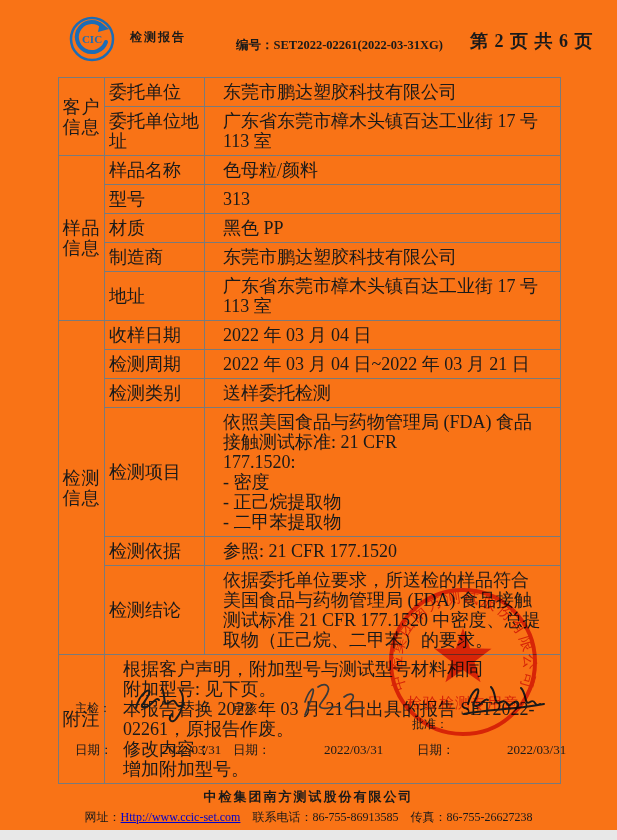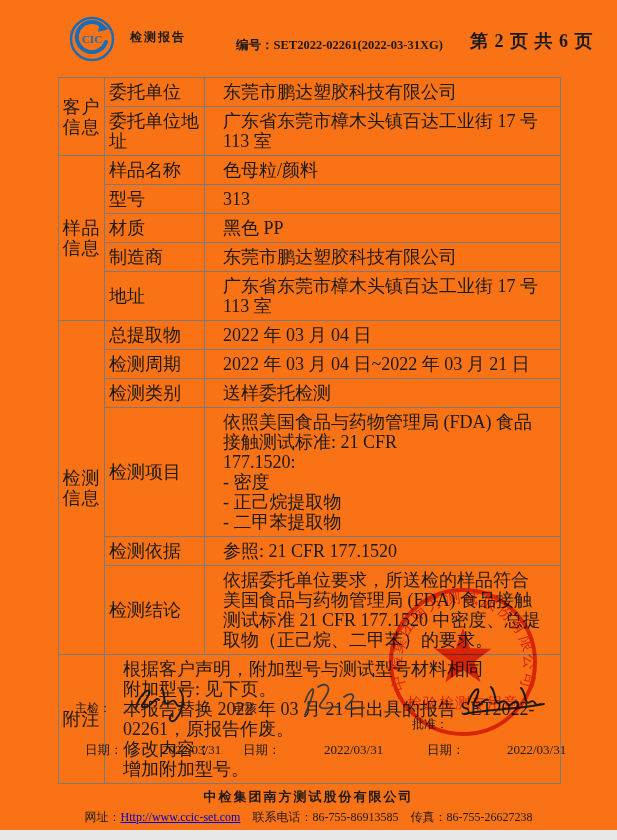--- a/index.html
+++ b/index.html
@@ -16,21 +16,21 @@
   .report-table { position:absolute; left:58px; top:77px; width:503px; border-collapse:collapse; table-layout:fixed; }
   .report-table th, .report-table td { border:1px solid #7a7a7a; font-size:18px; line-height:20px; vertical-align:middle; font-weight:normal; }
   .group-cell { width:46px; text-align:center; white-space:pre-line; letter-spacing:1px; padding:4px 2px; }
   .label-cell { width:100px; padding:4px 4px; }
   .value-cell { padding:4px 18px; white-space:pre-line; }
   .notes-cell { vertical-align:middle; }
 
   
   .sig-label { position:absolute; font-size:12px; }
   .sig-img { position:absolute; }
-  .date-label { position:absolute; font-size:12.5px;margin-left:10px; }
+  .date-label { position:absolute; font-size:12.5px; }
   .date-value { position:absolute; font-size:13px;margin-left:22px; }
 
   
   .stamp { position:absolute; left:383px; top:582px; width:160px; height:160px; pointer-events:none; mix-blend-mode:multiply; opacity:0.88; z-index:5; }
 
   
   .footer { position:absolute; left:0; top:788px; width:617px; text-align:center; }
   .footer-company { font-size:13px; font-weight:bold; letter-spacing:2px; }
   .footer-address { font-size:12px; margin-top:4px; }
   .footer-web { font-size:12px; margin-top:3px; }
@@ -83,21 +83,21 @@
           <td class="label-cell">制造商</td>
           <td class="value-cell">东莞市鹏达塑胶科技有限公司</td>
         </tr>
         <tr>
           <td class="label-cell">地址</td>
           <td class="value-cell">广东省东莞市樟木头镇百达工业街 17 号 113 室</td>
         </tr>
         <tr>
           <th rowspan="6" class="group-cell">检测
 信息</th>
-          <td class="label-cell">总提取物</td>
+          <td class="label-cell">收样日期</td>
           <td class="value-cell">2022 年 03 月 04 日</td>
         </tr>
         <tr>
           <td class="label-cell">检测周期</td>
           <td class="value-cell">2022 年 03 月 04 日~2022 年 03 月 21 日</td>
         </tr>
         <tr>
           <td class="label-cell">检测类别</td>
           <td class="value-cell">送样委托检测</td>
         </tr>

